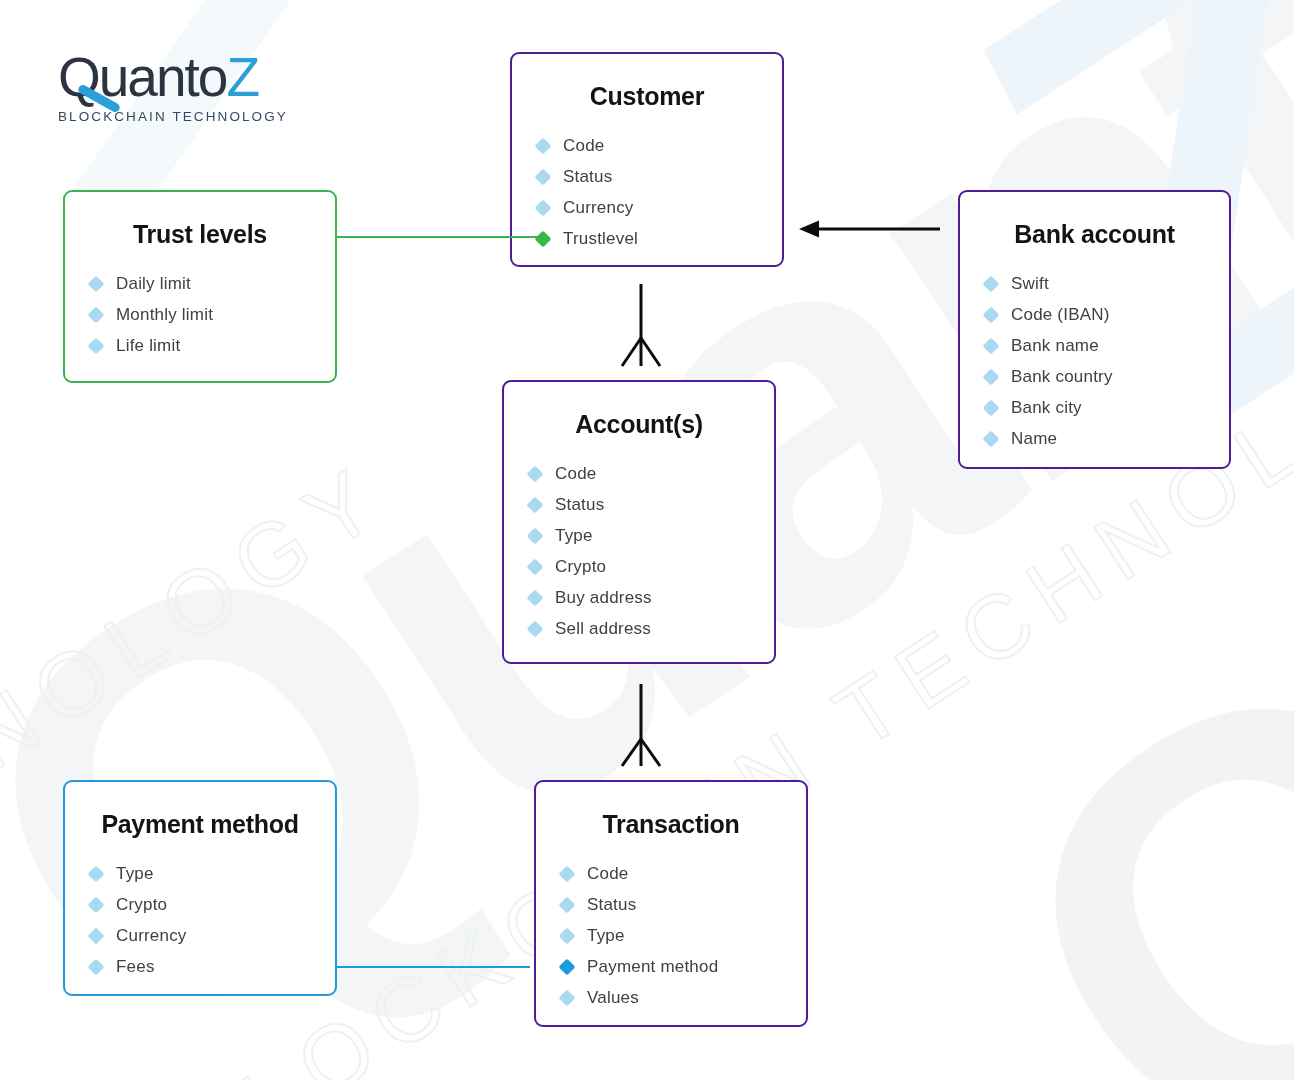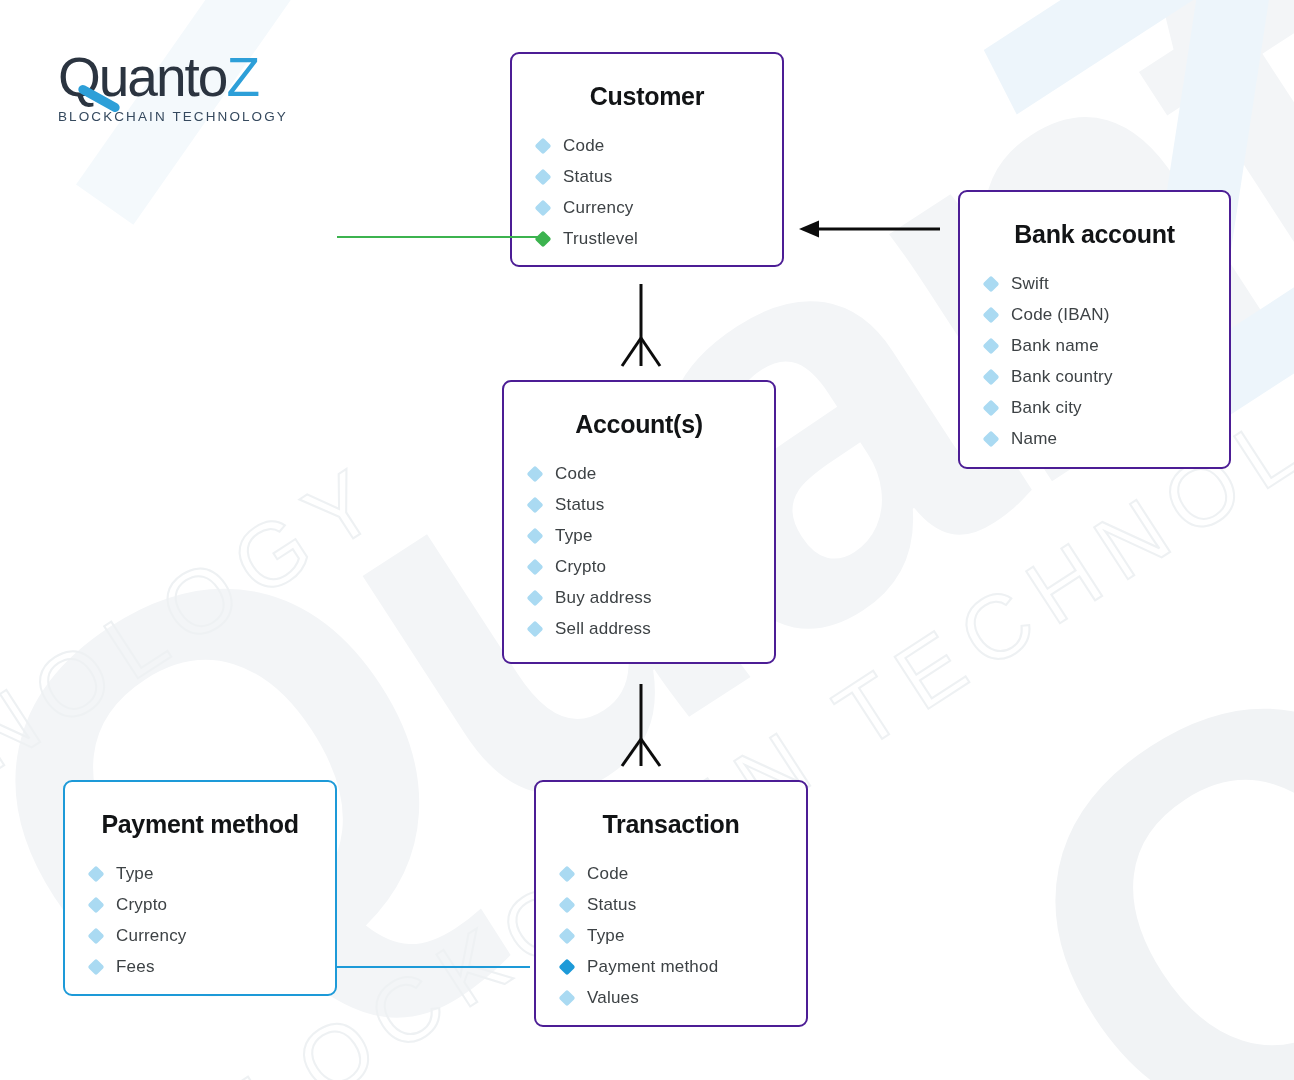--- a/index.html
+++ b/index.html
@@ -111,20 +111,37 @@
           <span class="diamond light-blue"></span>
           <span class="field-label">Currency</span>
         </div>
       <div class="field">
           <span class="diamond green"></span>
           <span class="field-label">Trustlevel</span>
         </div>
     </div>
   </div>
 
+  <div class="entity green-border" style="left:63px;top:190px;width:274px;height:193px;">
+    <div class="entity-title">Trust levels</div>
+    <div class="fields">
+      <div class="field">
+          <span class="diamond light-blue"></span>
+          <span class="field-label">Daily limit</span>
+        </div>
+      <div class="field">
+          <span class="diamond light-blue"></span>
+          <span class="field-label">Monthly limit</span>
+        </div>
+      <div class="field">
+          <span class="diamond light-blue"></span>
+          <span class="field-label">Life limit</span>
+        </div>
+    </div>
+  </div>
 
   <div class="entity" style="left:958px;top:190px;width:273px;height:279px;">
     <div class="entity-title">Bank account</div>
     <div class="fields">
       <div class="field">
           <span class="diamond light-blue"></span>
           <span class="field-label">Swift</span>
         </div>
       <div class="field">
           <span class="diamond light-blue"></span>

